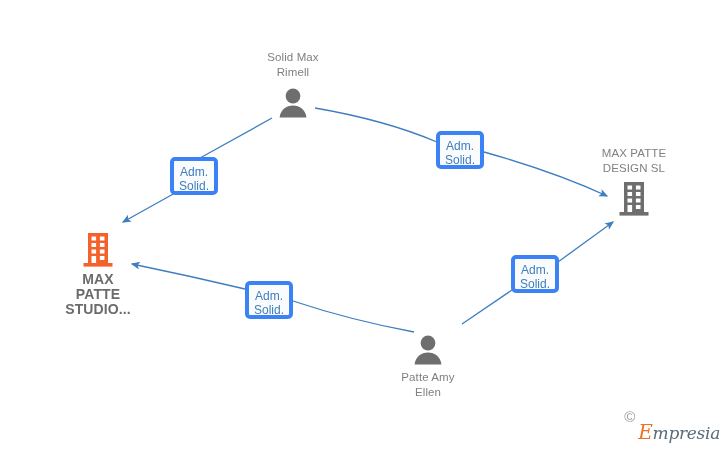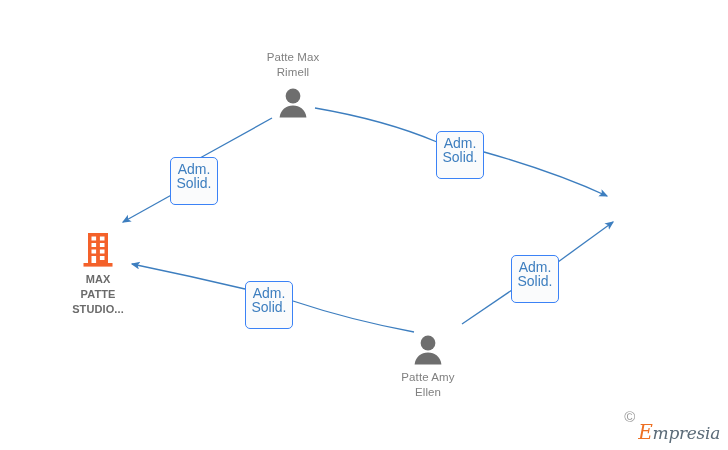--- a/index.html
+++ b/index.html
@@ -42,39 +42,39 @@
     display: block;
     font-size: 11.5px;
     line-height: 14.5px;
     letter-spacing: 0.1px;
     color: #808080;
     white-space: pre-line;
   }
   .node-label.company {
     font-weight: bold;
     color: #6b6b6b;
-    font-size: 11px;
+    font-size: 14px;
     line-height: 15px;
   }
   .label-above .node-label { margin-bottom: 6px; }
   .label-below .node-label { margin-top: 4px; }
 
   
   .edge-label {
     position: absolute;
     z-index: 4;
     box-sizing: border-box;
     width: 48px;
-    height: 48px;
+    height: 38px;
     padding-top: 4px;
-    border: 1px solid #3b82f6;
+    border: 4px solid #3b82f6;
     border-radius: 5px;
     background: #fafbfc;
     color: #3d7ebf;
-    font-size: 14px;
+    font-size: 12px;
     line-height: 14px;
     text-align: center;
     white-space: pre-line;
   }
 
   
   #watermark {
     position: absolute;
     right: 8px;
     bottom: 8px;
@@ -129,50 +129,72 @@
       <path d="M 245,289 Q 190,276 132,264" stroke="#3d7ebf" stroke-width="1.3" fill="none" marker-end="url(#arrowhead)"></path>
     </g>
 
     <g>
       <path d="M 462,324 L 512,290" stroke="#3d7ebf" stroke-width="1.3" fill="none"></path>
       <path d="M 558,262 L 613,222" stroke="#3d7ebf" stroke-width="1.3" fill="none" marker-end="url(#arrowhead)"></path>
     </g>
   </svg>
 
   <div class="node label-above" style="left:293px; top:50px;">
-    <span class="node-label">Patte Max
+    <span class="node-label">Solid Max
 Rimell</span>
     <span class="node-icon">
       <svg width="34" height="34" viewBox="0 0 34 34" xmlns="http://www.w3.org/2000/svg">
         <circle cx="17" cy="11" r="7.4" fill="#6e6e6e"></circle>
         <path d="M3.6,32.5 C4.6,24.6 10.2,20.6 17,20.6 C23.8,20.6 29.4,24.6 30.4,32.5 Z" fill="#6e6e6e"></path>
       </svg>
     </span>
   </div>
 
-
-  <div class="node label-below" style="left:98px; top:232px;">
+  <div class="node label-above" style="left:634px; top:146px;">
+    <span class="node-label">MAX PATTE
+DESIGN  SL</span>
     <span class="node-icon">
       <svg width="32" height="36" viewBox="0 0 32 36" xmlns="http://www.w3.org/2000/svg">
-        <g fill="#f4612a">
+        <g fill="#6e6e6e">
           <rect x="6" y="1" width="20" height="30"></rect>
           <rect x="1.5" y="31" width="29" height="3.6"></rect>
         </g>
         <g fill="#ffffff">
           <rect x="9.5" y="4.5" width="4.6" height="4"></rect>
           <rect x="17.9" y="4.5" width="4.6" height="4"></rect>
           <rect x="9.5" y="11" width="4.6" height="4"></rect>
           <rect x="17.9" y="11" width="4.6" height="4"></rect>
           <rect x="9.5" y="17.5" width="4.6" height="4"></rect>
           <rect x="17.9" y="17.5" width="4.6" height="4"></rect>
           <rect x="9.5" y="24" width="4.6" height="7"></rect>
           <rect x="17.9" y="24" width="4.6" height="4"></rect>
         </g>
       </svg>
     </span>
+  </div>
+
+  <div class="node label-below" style="left:98px; top:232px;">
+    <span class="node-icon">
+      <svg width="32" height="36" viewBox="0 0 32 36" xmlns="http://www.w3.org/2000/svg">
+        <g fill="#f4612a">
+          <rect x="6" y="1" width="20" height="30"></rect>
+          <rect x="1.5" y="31" width="29" height="3.6"></rect>
+        </g>
+        <g fill="#ffffff">
+          <rect x="9.5" y="4.5" width="4.6" height="4"></rect>
+          <rect x="17.9" y="4.5" width="4.6" height="4"></rect>
+          <rect x="9.5" y="11" width="4.6" height="4"></rect>
+          <rect x="17.9" y="11" width="4.6" height="4"></rect>
+          <rect x="9.5" y="17.5" width="4.6" height="4"></rect>
+          <rect x="17.9" y="17.5" width="4.6" height="4"></rect>
+          <rect x="9.5" y="24" width="4.6" height="7"></rect>
+          <rect x="17.9" y="24" width="4.6" height="4"></rect>
+        </g>
+      </svg>
+    </span>
     <span class="node-label company">MAX
 PATTE
 STUDIO...</span>
   </div>
 
   <div class="node label-below" style="left:428px; top:332px;">
     <span class="node-icon">
       <svg width="34" height="34" viewBox="0 0 34 34" xmlns="http://www.w3.org/2000/svg">
         <circle cx="17" cy="11" r="7.4" fill="#6e6e6e"></circle>
         <path d="M3.6,32.5 C4.6,24.6 10.2,20.6 17,20.6 C23.8,20.6 29.4,24.6 30.4,32.5 Z" fill="#6e6e6e"></path>

